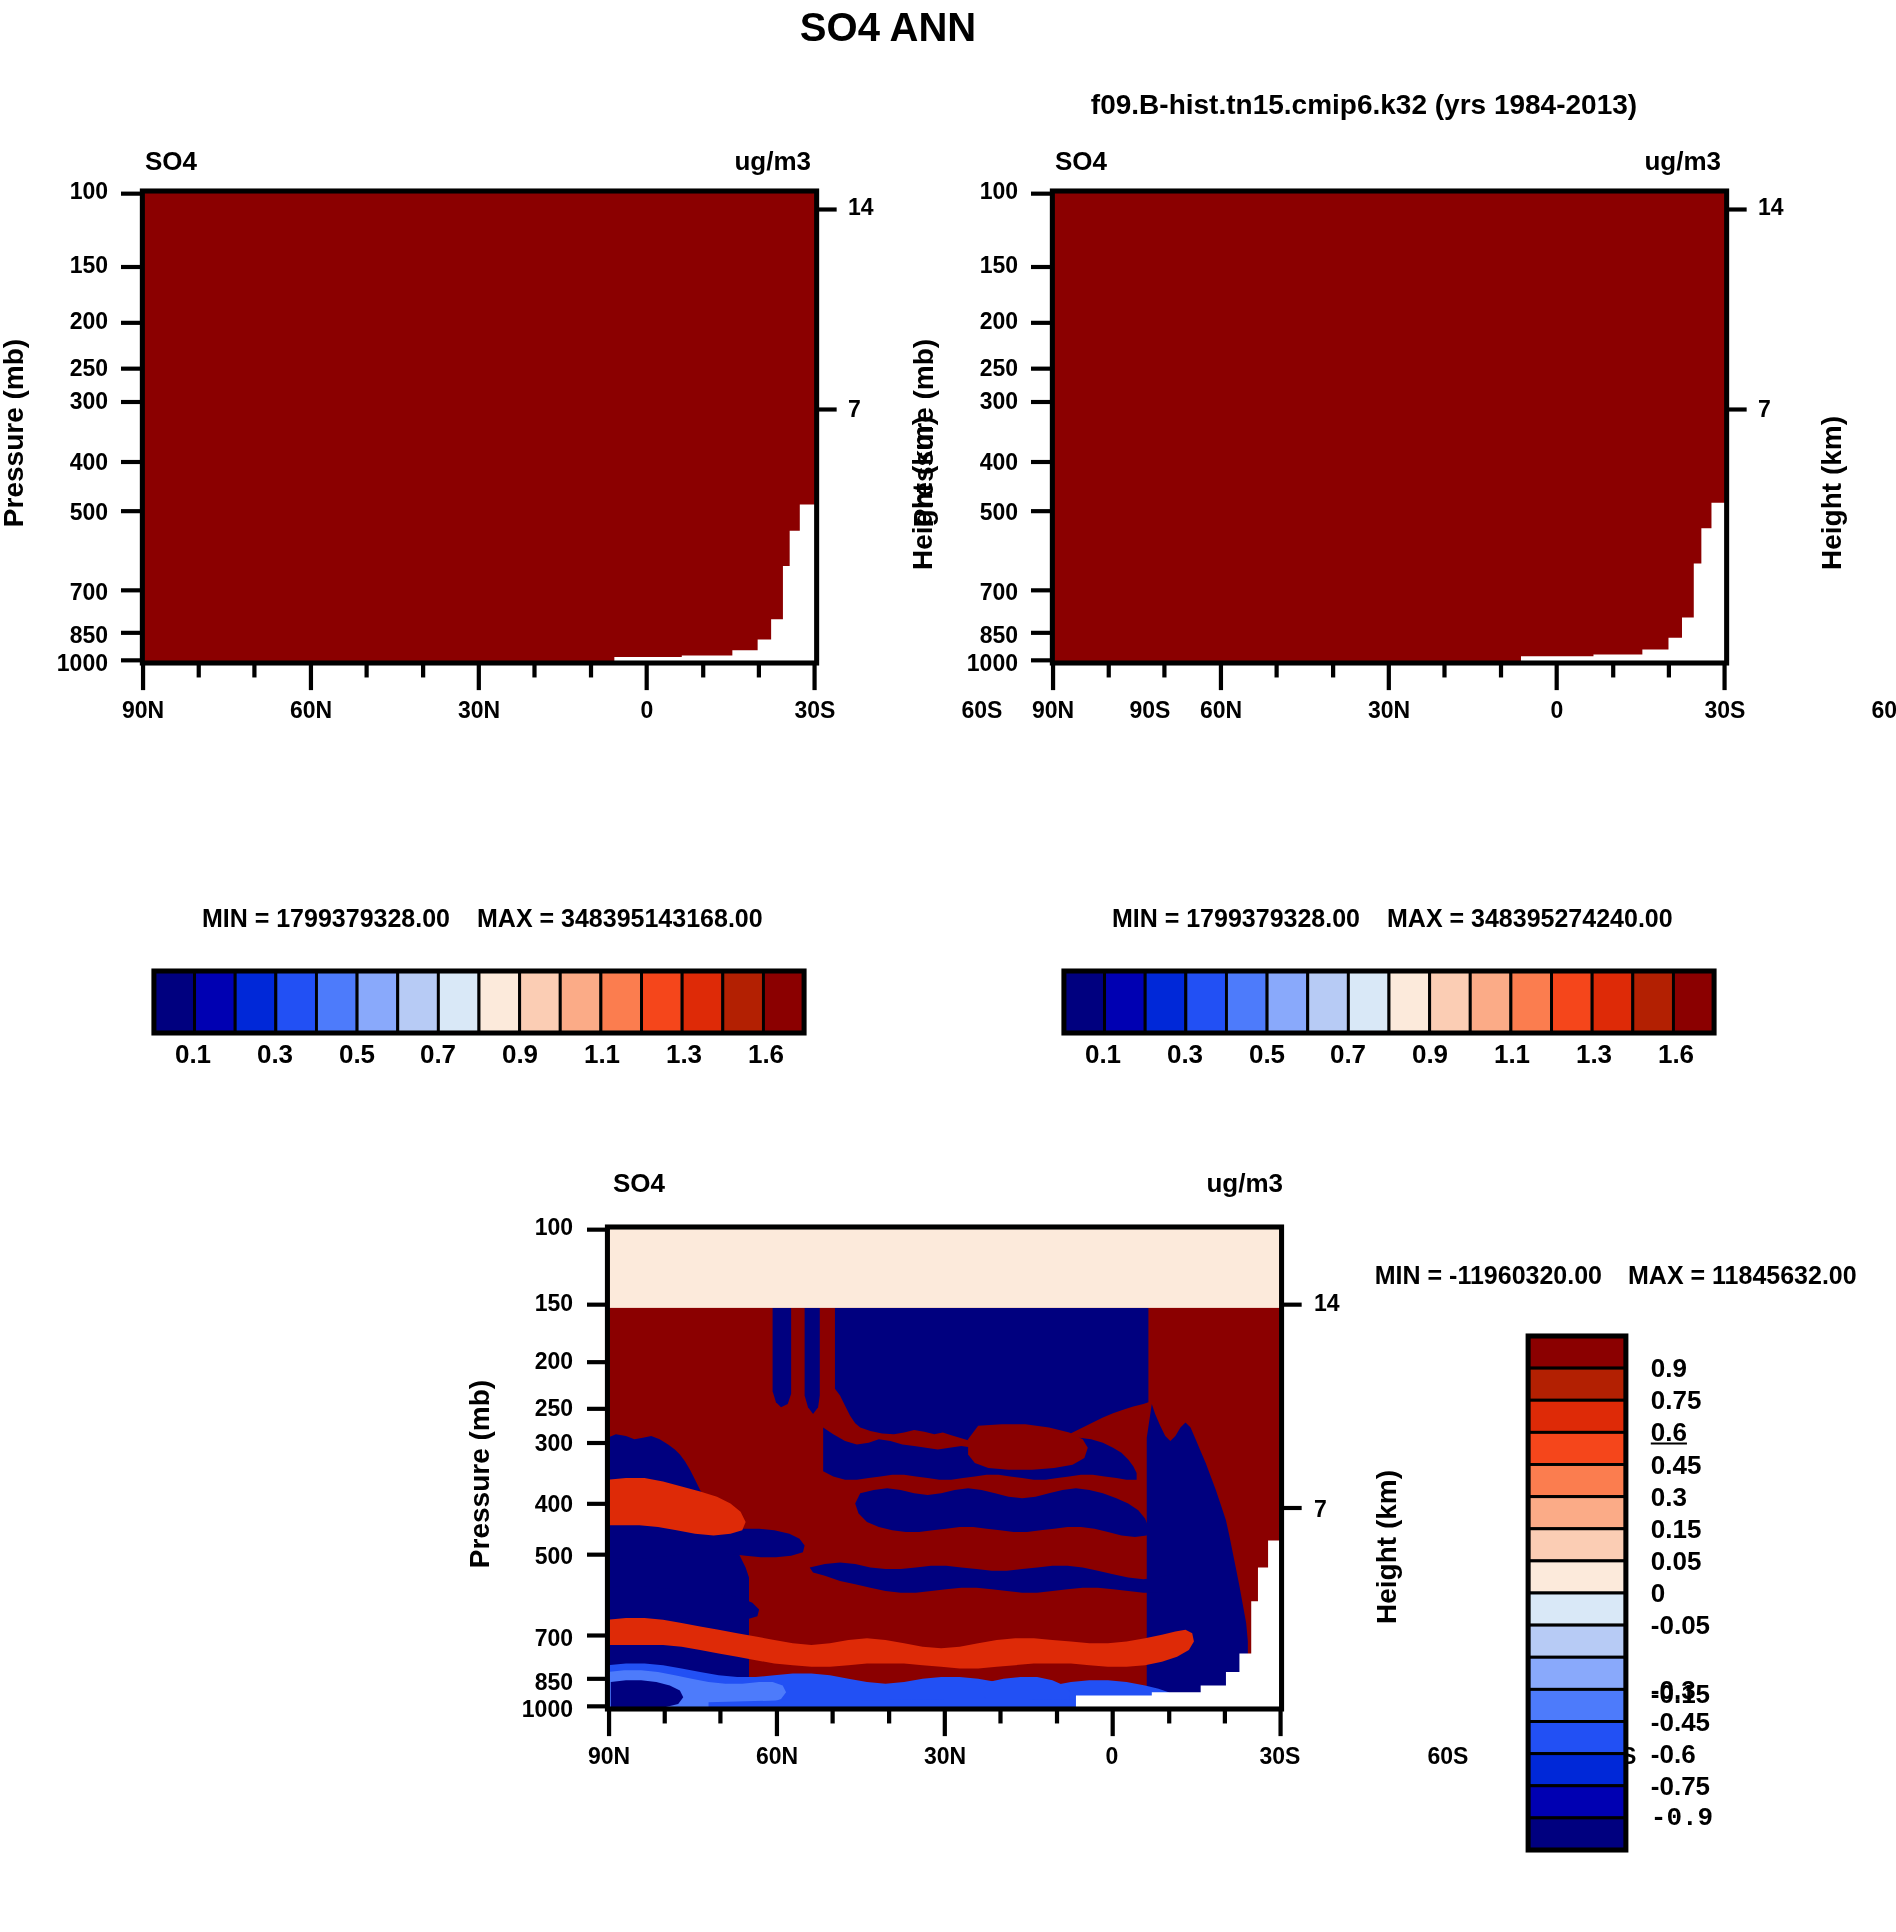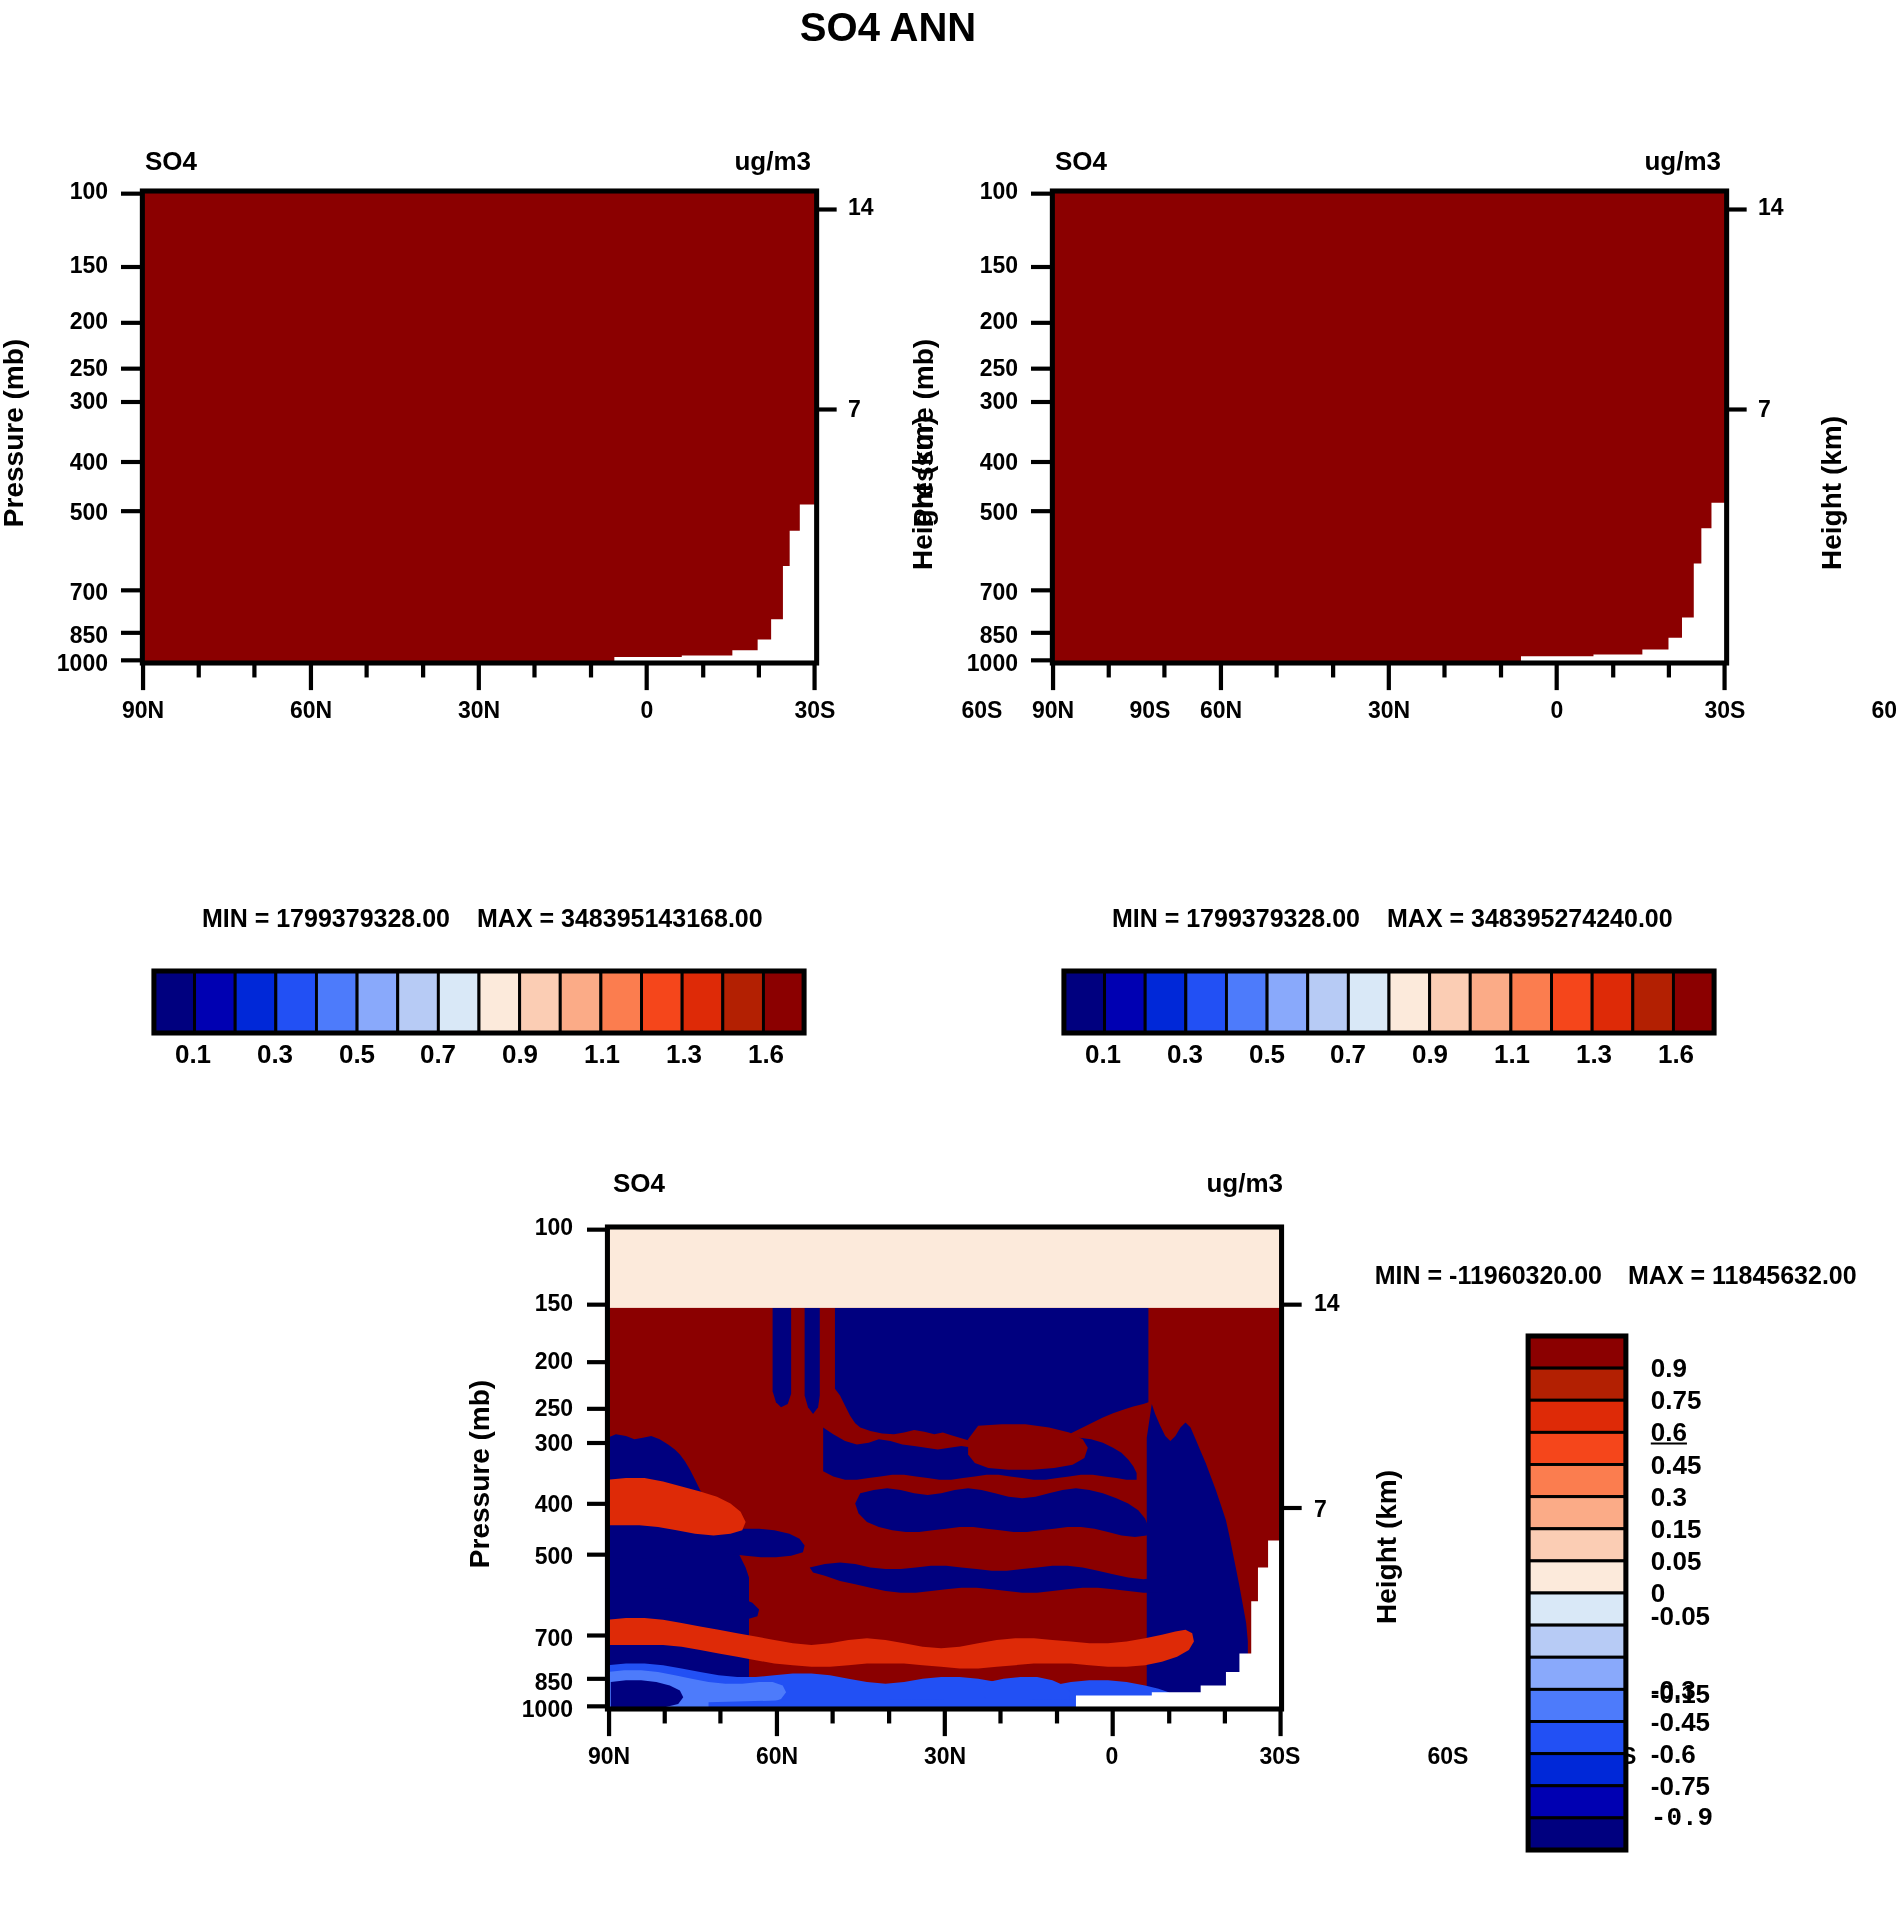--- a/index.html
+++ b/index.html
@@ -154,20 +154,21 @@
       <div class="t cbar-lbl ctr" style="left: 41px; top: 0px;">0.1</div>
       <div class="t cbar-lbl ctr" style="left: 123px; top: 0px;">0.3</div>
       <div class="t cbar-lbl ctr" style="left: 205px; top: 0px;">0.5</div>
       <div class="t cbar-lbl ctr" style="left: 286px; top: 0px;">0.7</div>
       <div class="t cbar-lbl ctr" style="left: 368px; top: 0px;">0.9</div>
       <div class="t cbar-lbl ctr" style="left: 450px; top: 0px;">1.1</div>
       <div class="t cbar-lbl ctr" style="left: 532px; top: 0px;">1.3</div>
       <div class="t cbar-lbl ctr" style="left: 614px; top: 0px;">1.6</div>
     </div>
 
+  <div class="t panel-title ctr" style="left:1364px;top:89px;">f09.B-hist.tn15.cmip6.k32 (yrs 1984-2013)</div>
   <div class="t corner-lbl" style="left:1055px;top:146px;">SO4</div>
   <div class="t corner-lbl rgt" style="left:1721px;top:146px;">ug/m3</div>
 
   <svg class="plot-svg" width="675" height="472" viewBox="0 0 800 560" style="left:1052px;top:191px;">
     <defs>
       <clipPath id="clip2">
           <rect x="0" y="0" width="800" height="560"></rect>
         </clipPath>
     </defs>
     <g clip-path="url(#clip2)">
@@ -466,21 +467,21 @@
     </svg>
   <div class="cbar-v-labels" style="position:absolute;left:1639px;top:1336px;width:152px;height:514px;">
       <div class="t cbar-lbl vmid" style="left: 11.8px; top: 32px;">0.9</div>
       <div class="t cbar-lbl vmid" style="left: 11.8px; top: 64px;">0.75</div>
       <div class="t cbar-lbl vmid" style="left: 11.8px; top: 96px; text-decoration: underline;">0.6</div>
       <div class="t cbar-lbl vmid" style="left: 11.8px; top: 129px;">0.45</div>
       <div class="t cbar-lbl vmid" style="left: 11.8px; top: 161px;">0.3</div>
       <div class="t cbar-lbl vmid" style="left: 11.8px; top: 193px;">0.15</div>
       <div class="t cbar-lbl vmid" style="left: 11.8px; top: 225px;">0.05</div>
       <div class="t cbar-lbl vmid" style="left: 11.8px; top: 257px;">0</div>
-      <div class="t cbar-lbl vmid" style="left: 11.8px; top: 280px;">-0.05</div>
+      <div class="t cbar-lbl vmid" style="left: 11.8px; top: 289px;">-0.05</div>
       <div class="t cbar-lbl vmid" style="left: 11.8px; top: 322px; margin-top: 36px;">-0.15</div>
       <div class="t cbar-lbl vmid" style="left: 11.8px; top: 354px;">-0.3</div>
       <div class="t cbar-lbl vmid" style="left: 11.8px; top: 386px;">-0.45</div>
       <div class="t cbar-lbl vmid" style="left: 11.8px; top: 418px;">-0.6</div>
       <div class="t cbar-lbl vmid" style="left: 11.8px; top: 450px;">-0.75</div>
       <div class="t cbar-lbl vmid" style="left: 11.8px; top: 482px; font-family: Liberation Mono, monospace;">-0.9</div>
     </div>
 
 </div>
 

